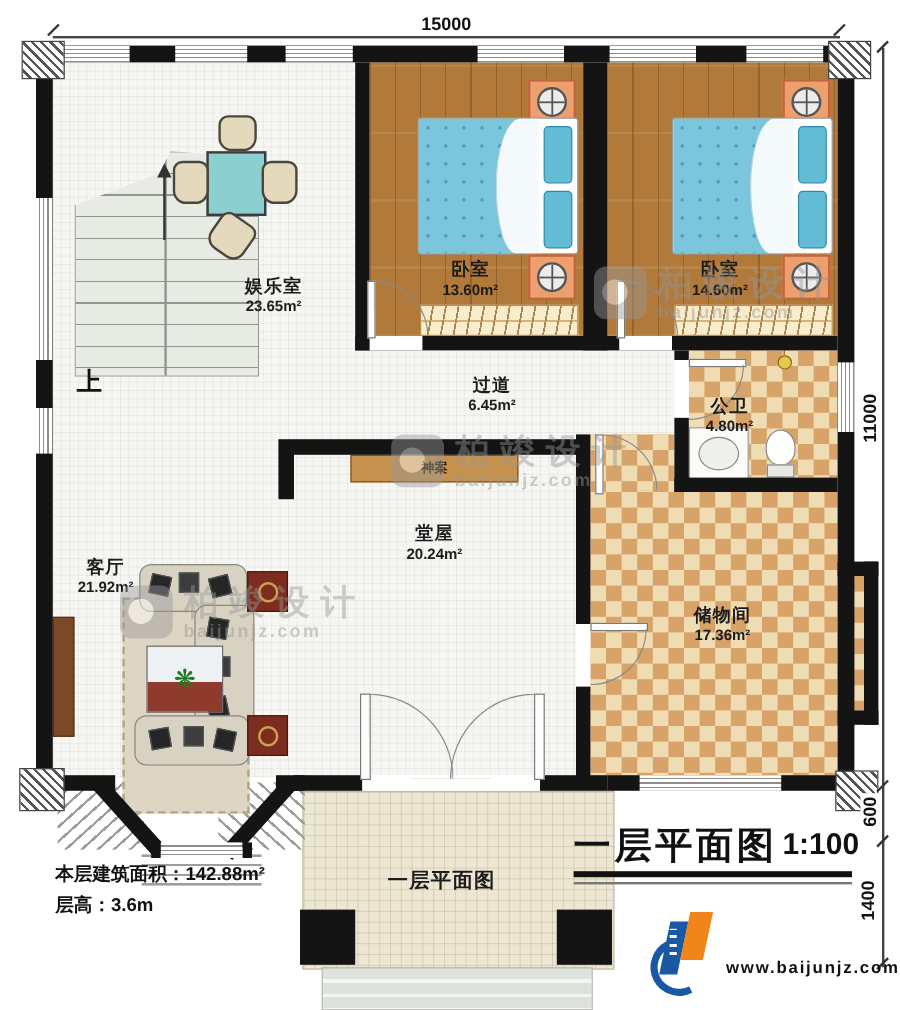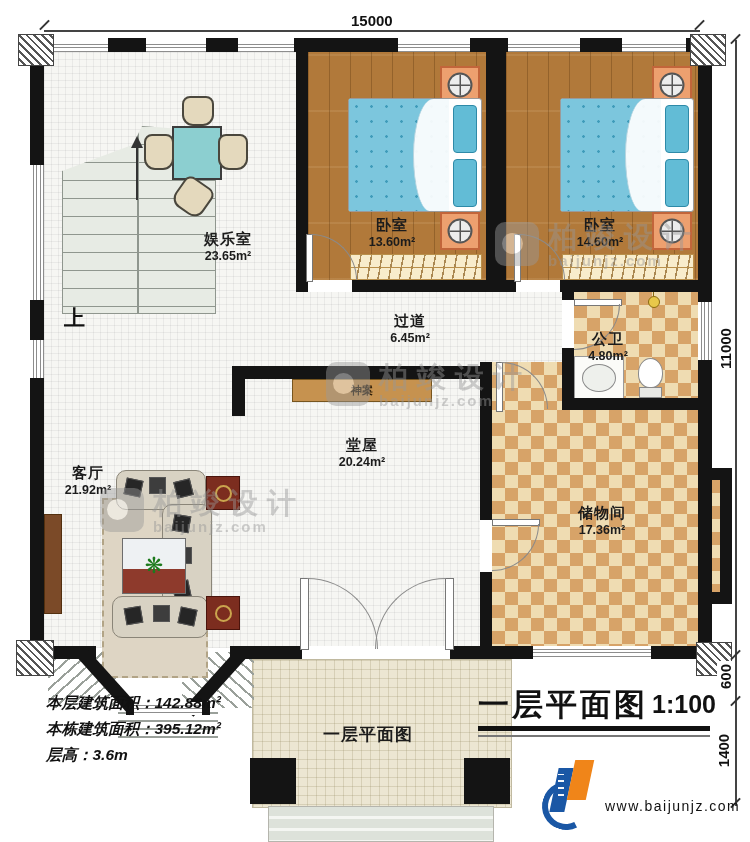--- a/index.html
+++ b/index.html
@@ -77,21 +77,21 @@
   .wm-logo{width:44px;height:44px;background:#9a9a9a;border-radius:10px;position:relative;flex:0 0 auto;}
   .wm-logo::after{content:"";position:absolute;left:7px;top:11px;width:21px;height:21px;border-radius:50%;background:#fff;}
   .wm-cn{font-size:29px;font-weight:bold;letter-spacing:9px;line-height:30px;white-space:nowrap;}
   .wm-site{font-size:15px;font-weight:bold;letter-spacing:2px;line-height:17px;}
 
   
   .title-cn{font-size:31px;font-weight:bold;color:#111;letter-spacing:3px;z-index:10;}
   .title-scale{font-size:25px;font-weight:bold;color:#111;z-index:10;}
   .info-line{font-size:15.5px;font-weight:bold;color:#111;line-height:26px;white-space:nowrap;z-index:10;}
   .logo-cn{font-size:30px;font-weight:900;color:#101010;letter-spacing:4px;z-index:10;white-space:nowrap;}
-  .logo-site{font-size:14px;font-weight:normal;color:#101010;letter-spacing:1.5px;z-index:10;}
+  .logo-site{font-size:14px;font-weight:bold;color:#101010;letter-spacing:1.5px;z-index:10;}
   .steps{background:repeating-linear-gradient(to bottom,#dde2da 0 9px,#f4f6f2 9px 12px);border:1px solid #b5b5ad;z-index:2;}
   .bay-steps{z-index:1;}
 </style>
 </head>
 <body>
 
 <div class="plan">
 
   <div class="a tile" style="left:44px;top:52px;width:654px;height:596px;"></div>
 
@@ -333,26 +333,23 @@
         <div class="wm-cn">柏竣设计</div>
          <div class="wm-site">baijunjz.com</div>
       </div>
   </div>
 
   <div class="a title-cn" style="left:478px;top:684px;">一层平面图</div>
   <div class="a title-scale" style="left:652px;top:690px;">1:100</div>
   <div class="a" style="left:478px;top:726px;width:232px;height:5px;background:#111;z-index:10;"></div>
   <div class="a" style="left:478px;top:735px;width:232px;height:1.5px;background:#777;z-index:10;"></div>
 
-  <div class="a" style="left:46px;top:690px;z-index:10;font-style:italic;">
+  <div class="a" style="left:46px;top:716px;z-index:10;">
     <div class="info-line">
       <span>本层建筑面积：</span><span>142.88m²</span>
-    </div>
-    <div class="info-line">
-      <span>本栋建筑面积：</span><span>395.12m²</span>
     </div>
     <div class="info-line">
       <span>层高：</span><span>3.6m</span>
     </div>
   </div>
 
   <div class="a" style="left:544px;top:752px;width:202px;height:76px;z-index:10;">
     <div class="a" style="left:0;top:4px;width:52px;height:64px;">
       <div class="a" style="left:-2px;top:26px;width:36px;height:36px;border:6px solid transparent;border-bottom-color:#1a57a5;border-left-color:#1a57a5;border-radius:50%;transform:rotate(18deg);"></div>
       <div class="a" style="left:10px;top:12px;width:15px;height:44px;background:#1a57a5;transform:skewX(-12deg);"></div>

